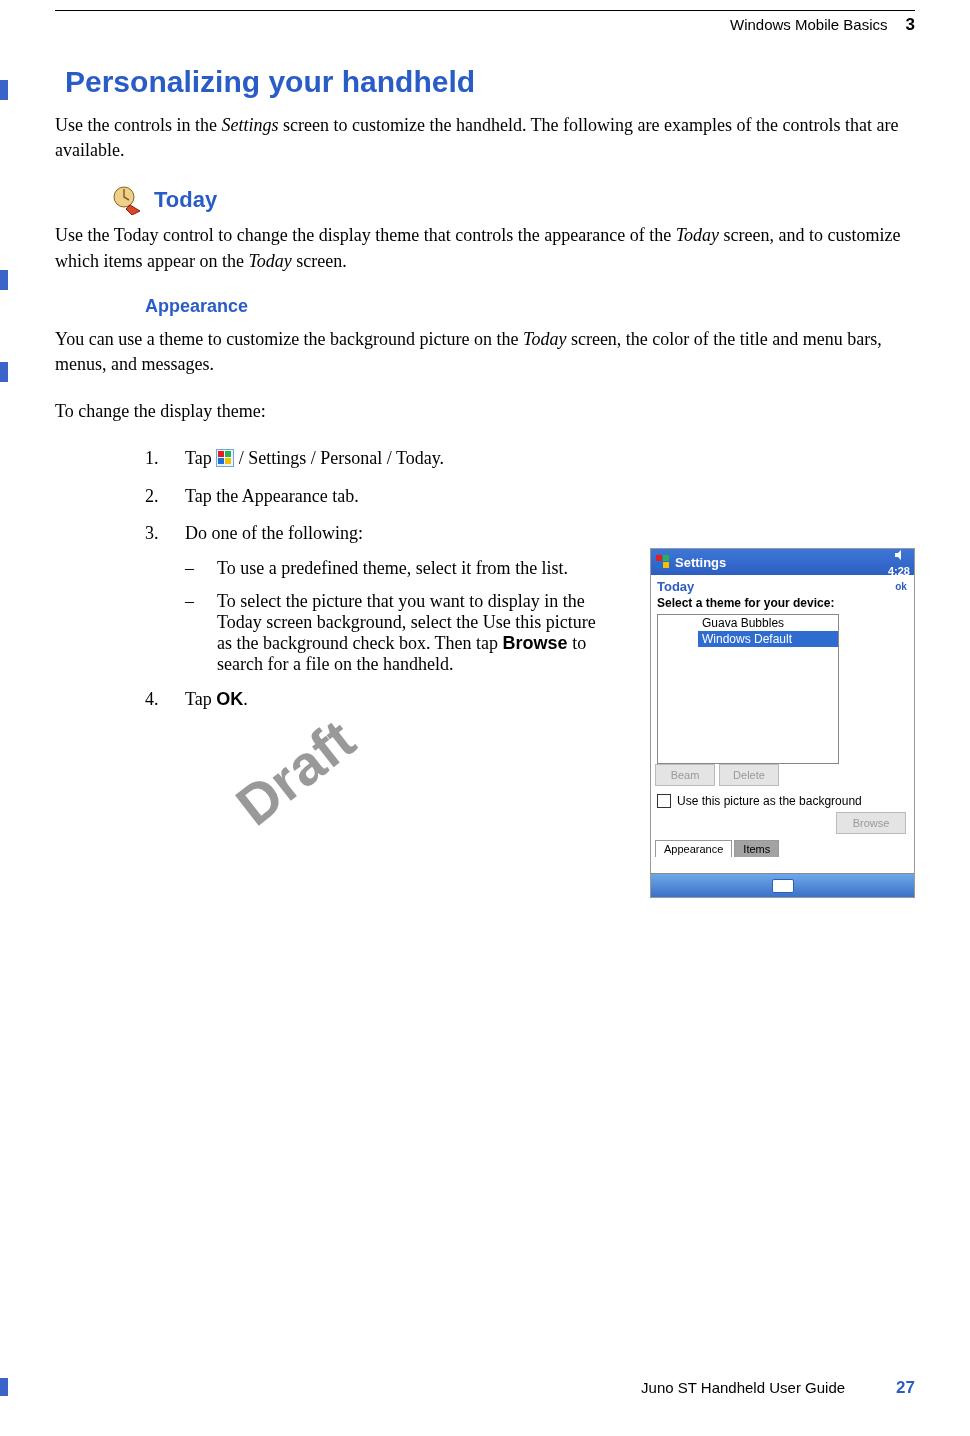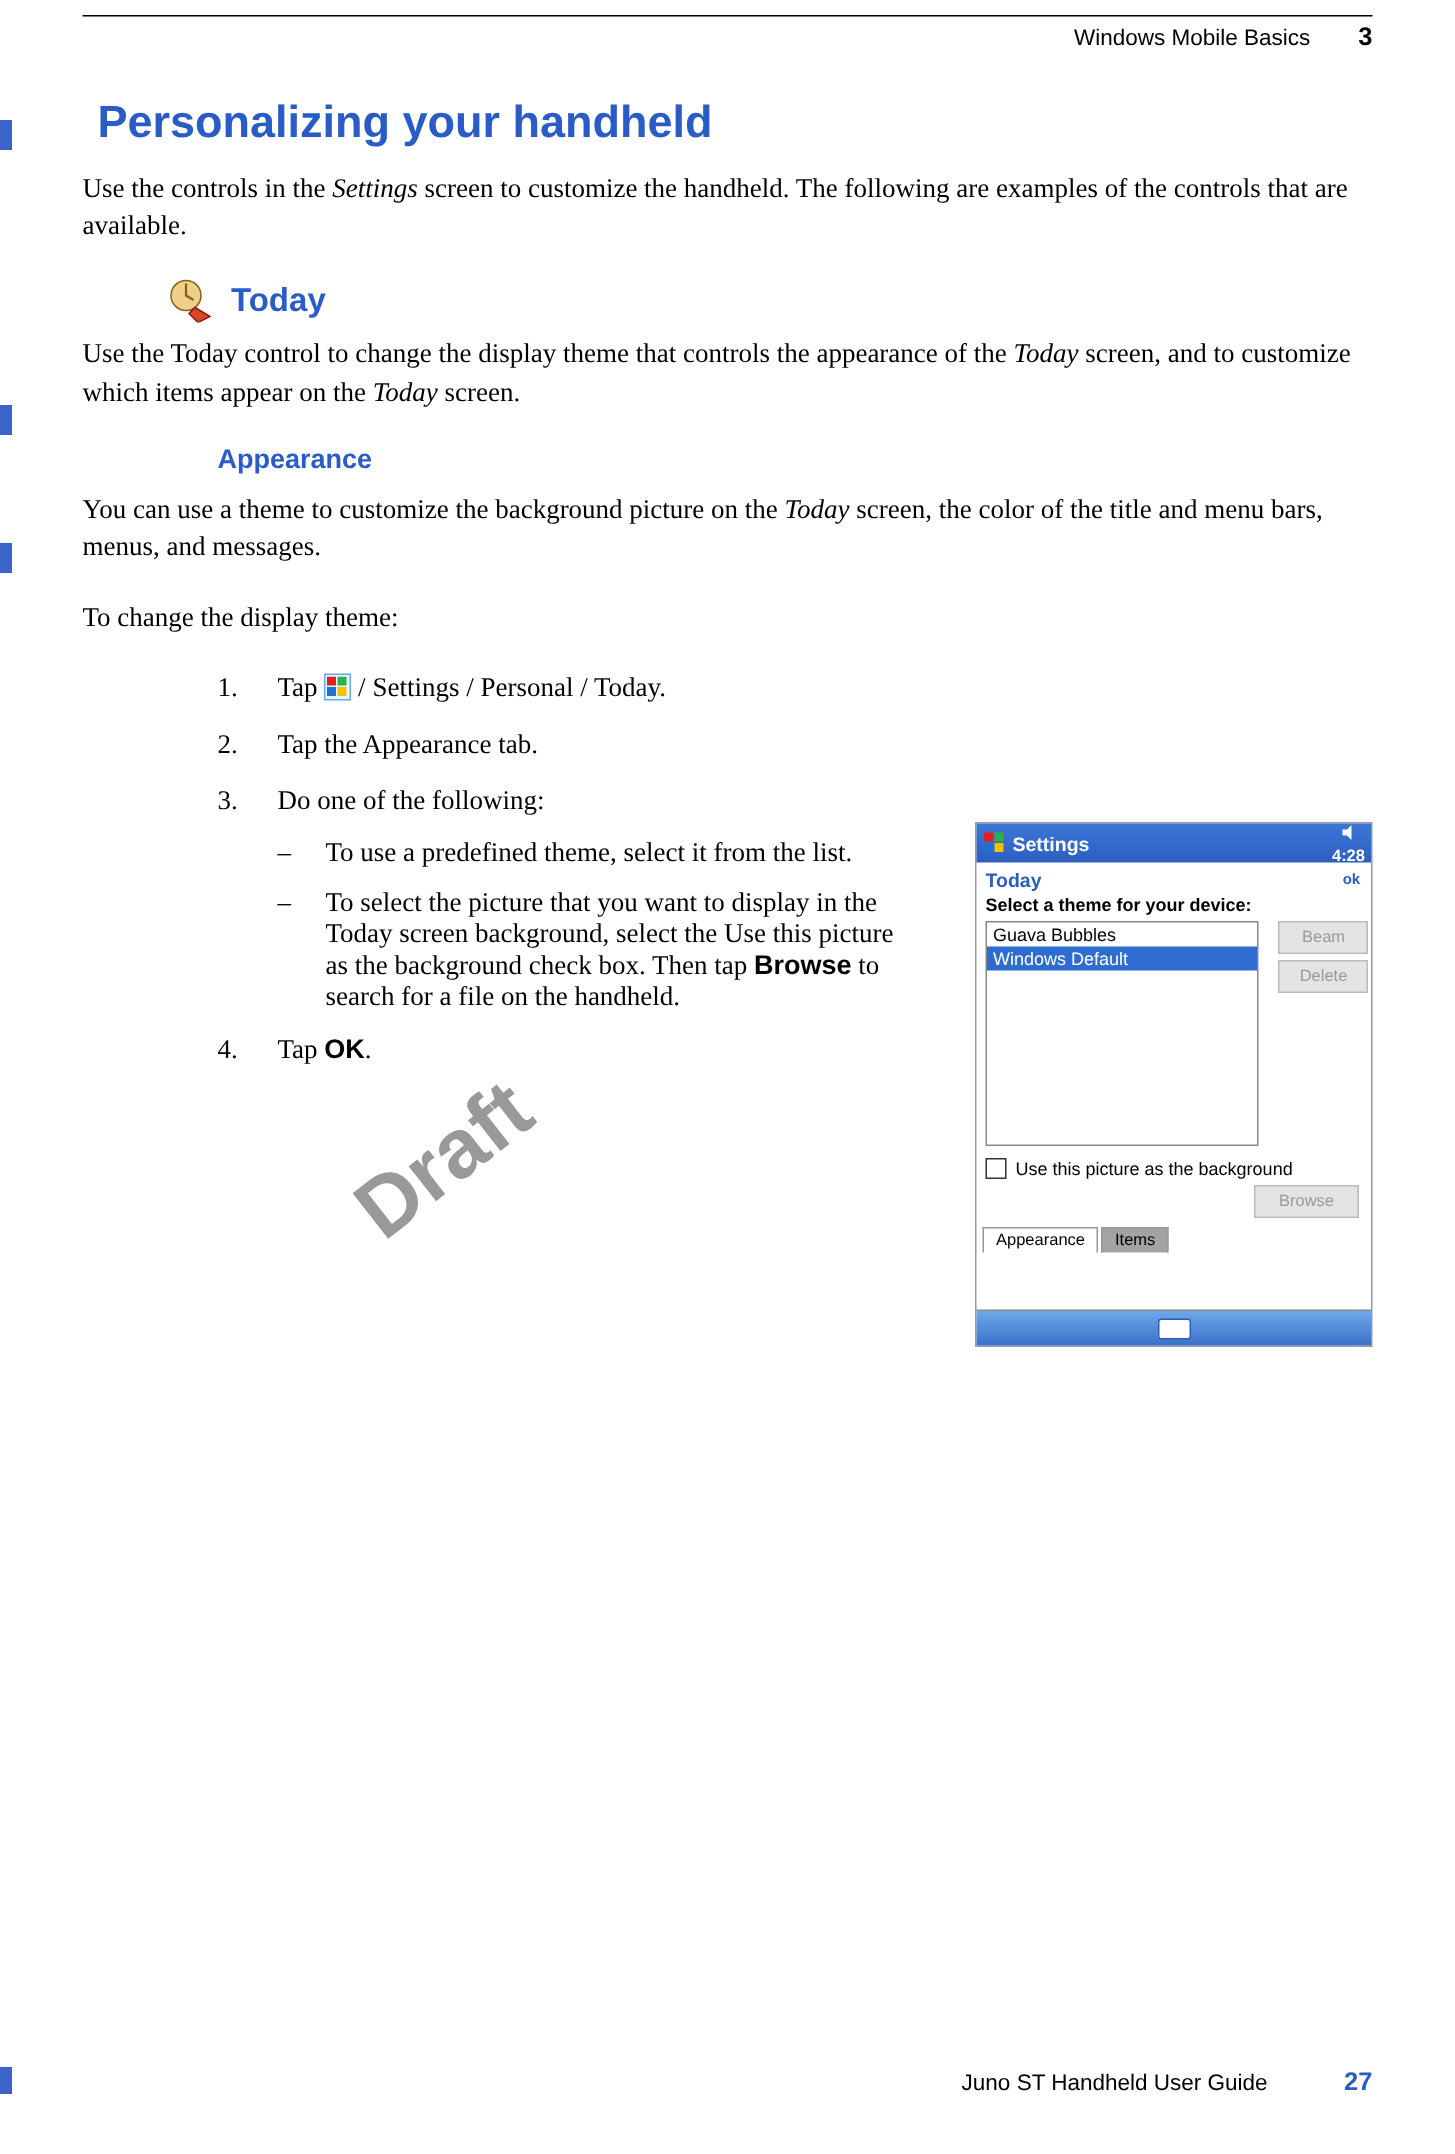--- a/index.html
+++ b/index.html
@@ -14,21 +14,21 @@
     padding: 10px 55px 0 55px;
   }
   .top-rule {
     border-top: 1px solid #000;
     margin: 0 0 4px 0;
   }
   .header {
     display: flex;
     justify-content: flex-end;
     align-items: baseline;
-    gap: 32px;
+    gap: 18px;
     font-family: "Trebuchet MS", Arial, sans-serif;
     font-size: 15px;
     margin-bottom: 30px;
   }
   .header .chap-num { font-weight: 700; font-size: 17px; }
   .left-tick {
     position: absolute;
     left: 0;
     width: 8px;
     height: 20px;
@@ -175,24 +175,24 @@
   .device .listbox {
     margin: 0 6px;
     border:1px solid #888;
     height: 150px;
     width: 182px;
     background:#fff;
     font-size:12px;
     display:inline-block;
     vertical-align:top;
   }
-  .device .listbox .opt { padding:1px 4px; }
+  .device .listbox .opt { padding:1px 4px;margin-left:40px; }
   .device .listbox .opt.sel { background:#2e6cd0; color:#fff; }
   .device .side-btns {
-    display:inline-flex; flex-direction:column; gap:4px; margin-left:4px;
+    display:inline-flex; gap:4px; margin-left:4px;
   }
   .device .side-btns button {
     width:60px; height:22px; background:#e4e4e4; border:1px solid #bbb;
     color:#999; font-family:inherit; font-size:11px;
   }
   .device .chk-row { padding:8px 6px 4px; display:flex; align-items:center; gap:6px; }
   .device .chk { width:14px; height:14px; border:1px solid #333; background:#fff; display:inline-block; }
   .device .browse-row { text-align:right; padding:0 8px 6px; }
   .device .browse-row button {
     width:70px; height:22px; background:#e4e4e4; border:1px solid #bbb;

